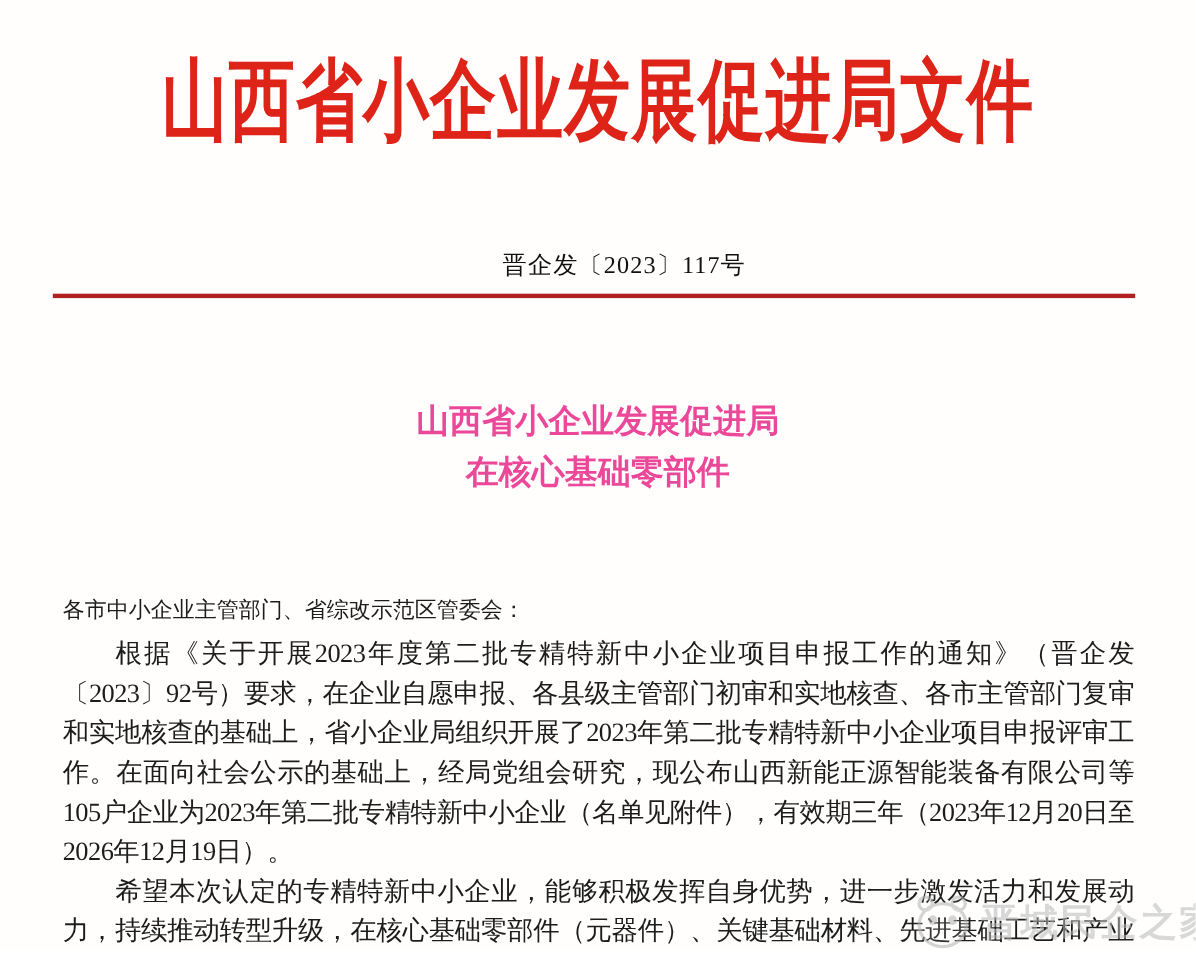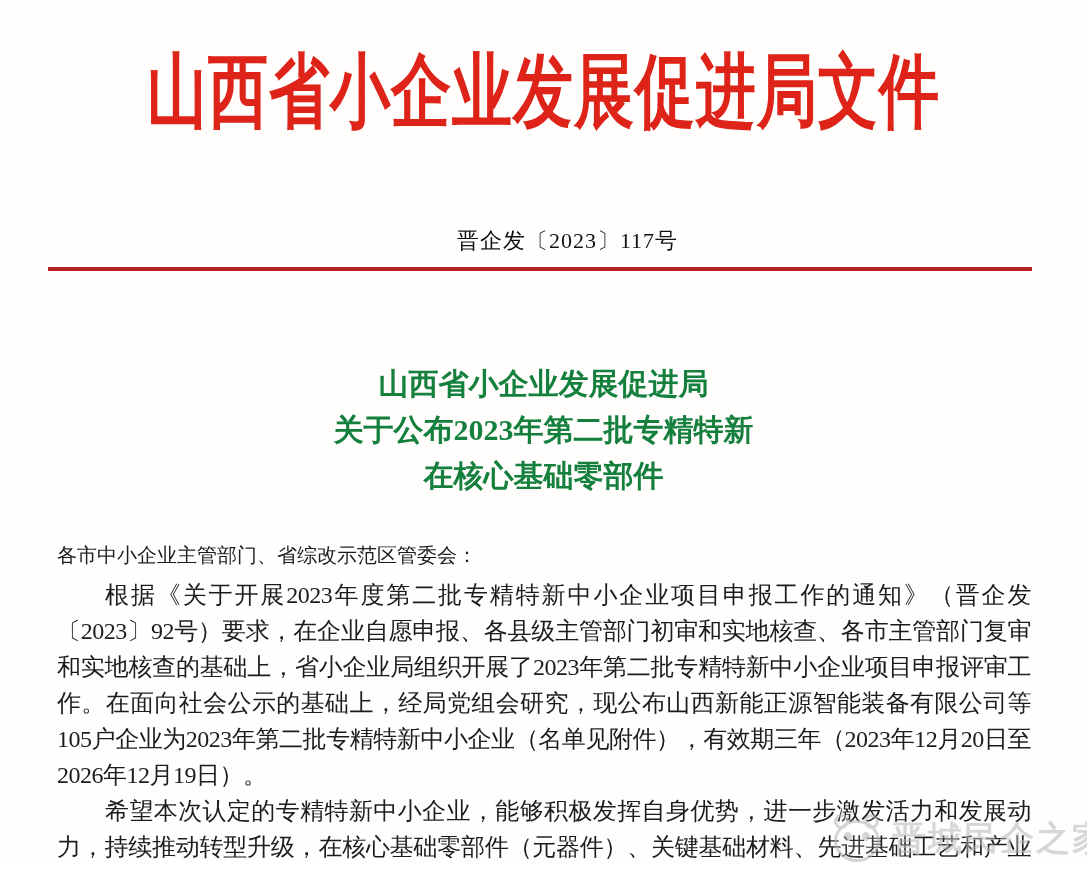--- a/index.html
+++ b/index.html
@@ -63,21 +63,21 @@
   .doc-title {
     position: absolute;
     top: 361px;
     left: 0;
     width: 100%;
     text-align: center;
     font-family: "Liberation Serif", "DejaVu Serif", serif;
     font-weight: bold;
     font-size: 30px;
     line-height: 46px;
-    color: #15803d;
+    color: #ec4899;
   }
 
   
   .salutation {
     position: absolute;
     top: 540px;
     left: 57px;
     font-family: "Liberation Sans", "DejaVu Sans", sans-serif;
     font-size: 20px;
     line-height: 30px;
@@ -171,21 +171,20 @@
 <div class="page">
 
   <div class="letterhead">山西省小企业发展促进局文件</div>
 
   <div class="doc-number">晋企发〔2023〕117号</div>
 
   <div class="red-divider"></div>
 
   <div class="doc-title">
     <div>山西省小企业发展促进局</div>
-    <div>关于公布2023年第二批专精特新</div>
     <div>在核心基础零部件</div>
   </div>
 
   <div class="salutation">各市中小企业主管部门、省综改示范区管委会：</div>
 
   <div class="body-text">
     <p class="para para-serif">根据《关于开展2023年度第二批专精特新中小企业项目申报工作的通知》（晋企发〔2023〕92号）要求，在企业自愿申报、各县级主管部门初审和实地核查、各市主管部门复审和实地核查的基础上，省小企业局组织开展了2023年第二批专精特新中小企业项目申报评审工作。在面向社会公示的基础上，经局党组会研究，现公布山西新能正源智能装备有限公司等105户企业为2023年第二批专精特新中小企业（名单见附件），有效期三年（2023年12月20日至2026年12月19日）。</p>
     <p class="para para-sans">希望本次认定的专精特新中小企业，能够积极发挥自身优势，进一步激发活力和发展动力，持续推动转型升级，在核心基础零部件（元器件）、关键基础材料、先进基础工艺和产业技术基础等领域继续加大投入，增强企业核心竞争力，并向产业链高端环节延伸发展，引导更多中小企业走专精特新发展道路。</p>
   </div>
 

